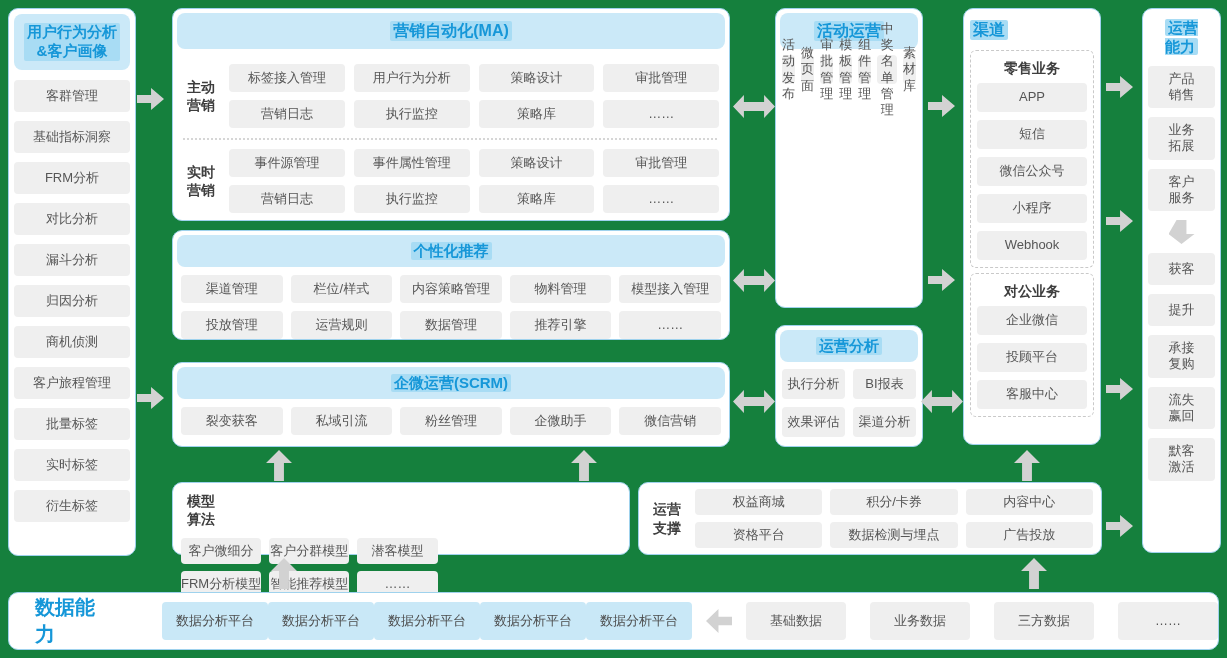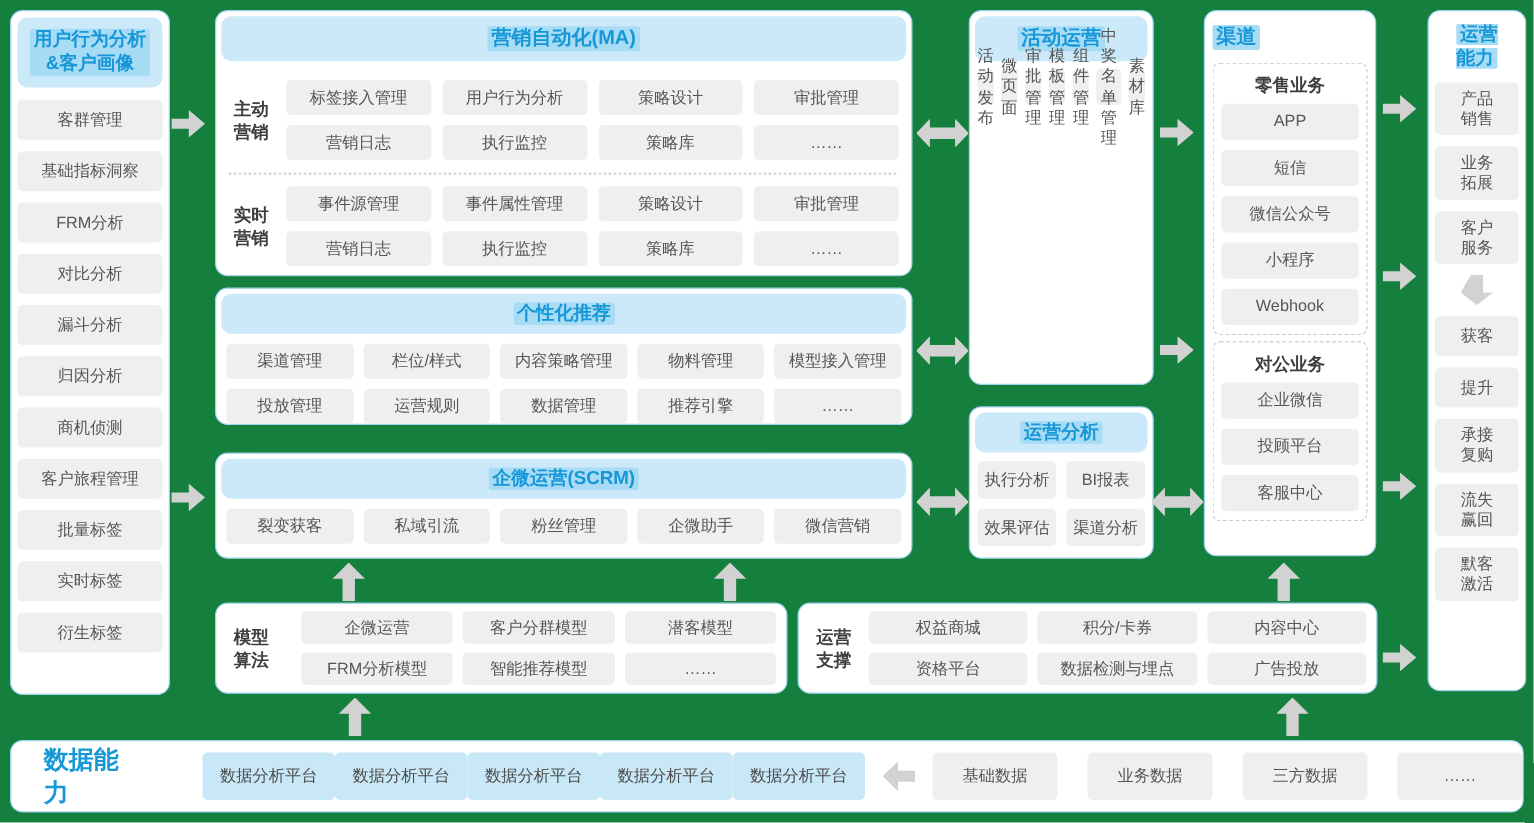--- a/index.html
+++ b/index.html
@@ -41,21 +41,21 @@
   }
   .grid4{flex:1;display:grid;grid-template-columns:repeat(4,1fr);gap:8px 9px;}
   .grid4 .box{height:28px;}
   .divider{border-top:2px dotted #d6d6d6;margin:10px 2px 0 2px;}
   
   .reco{left:172px;top:230px;width:558px;height:110px;}
   .grid5{display:grid;grid-template-columns:repeat(5,1fr);gap:8px 8px;padding:4px 8px 8px 8px;}
   .grid5 .box{height:28px;}
   .scrm{left:172px;top:362px;width:558px;height:85px;}
   
-  .model{left:172px;top:482px;width:458px;height:73px;display:flex;gap:20px;padding:7px 8px;align-items:center;}
+  .model{left:172px;top:482px;width:458px;height:73px;display:flex;gap:8px;padding:7px 8px;align-items:flex-start;flex-direction:column;}
   .support{left:638px;top:482px;width:464px;height:73px;display:flex;gap:8px;padding:7px 8px;align-items:center;}
   .grid3{flex:1;display:grid;grid-template-columns:repeat(3,1fr);gap:7px 8px;}
   .grid3 .box{height:26px;min-height:26px;}
   
   .activity{left:775px;top:8px;width:148px;height:300px;padding:0 6px;}
   .act-list{display:flex;flex-direction:row;gap:6px;margin-top:6px;}
   .act-list .box{height:29px;}
   .analysis{left:775px;top:325px;width:148px;height:122px;padding:0 6px;}
   .grid2{display:grid;grid-template-columns:1fr 1fr;gap:8px;margin-top:7px;}
   .grid2 .box{height:30px;}
@@ -181,21 +181,21 @@
         <div class="box">粉丝管理</div>
         <div class="box">企微助手</div>
         <div class="box">微信营销</div>
       </div>
   </div>
 
   <div class="panel model">
     <div class="glabel">模型
 算法</div>
     <div class="grid3">
-        <div class="box">企微运营</div>
+        <div class="box">客户微细分</div>
         <div class="box">客户分群模型</div>
         <div class="box">潜客模型</div>
         <div class="box">FRM分析模型</div>
         <div class="box">智能推荐模型</div>
         <div class="box">……</div>
       </div>
   </div>
 
   <div class="panel support">
     <div class="glabel">运营

